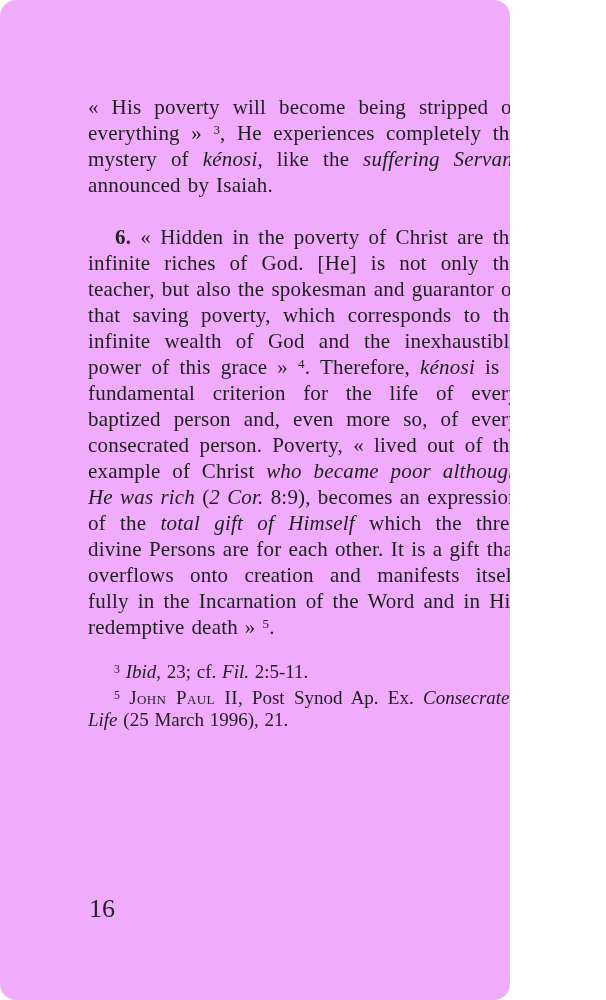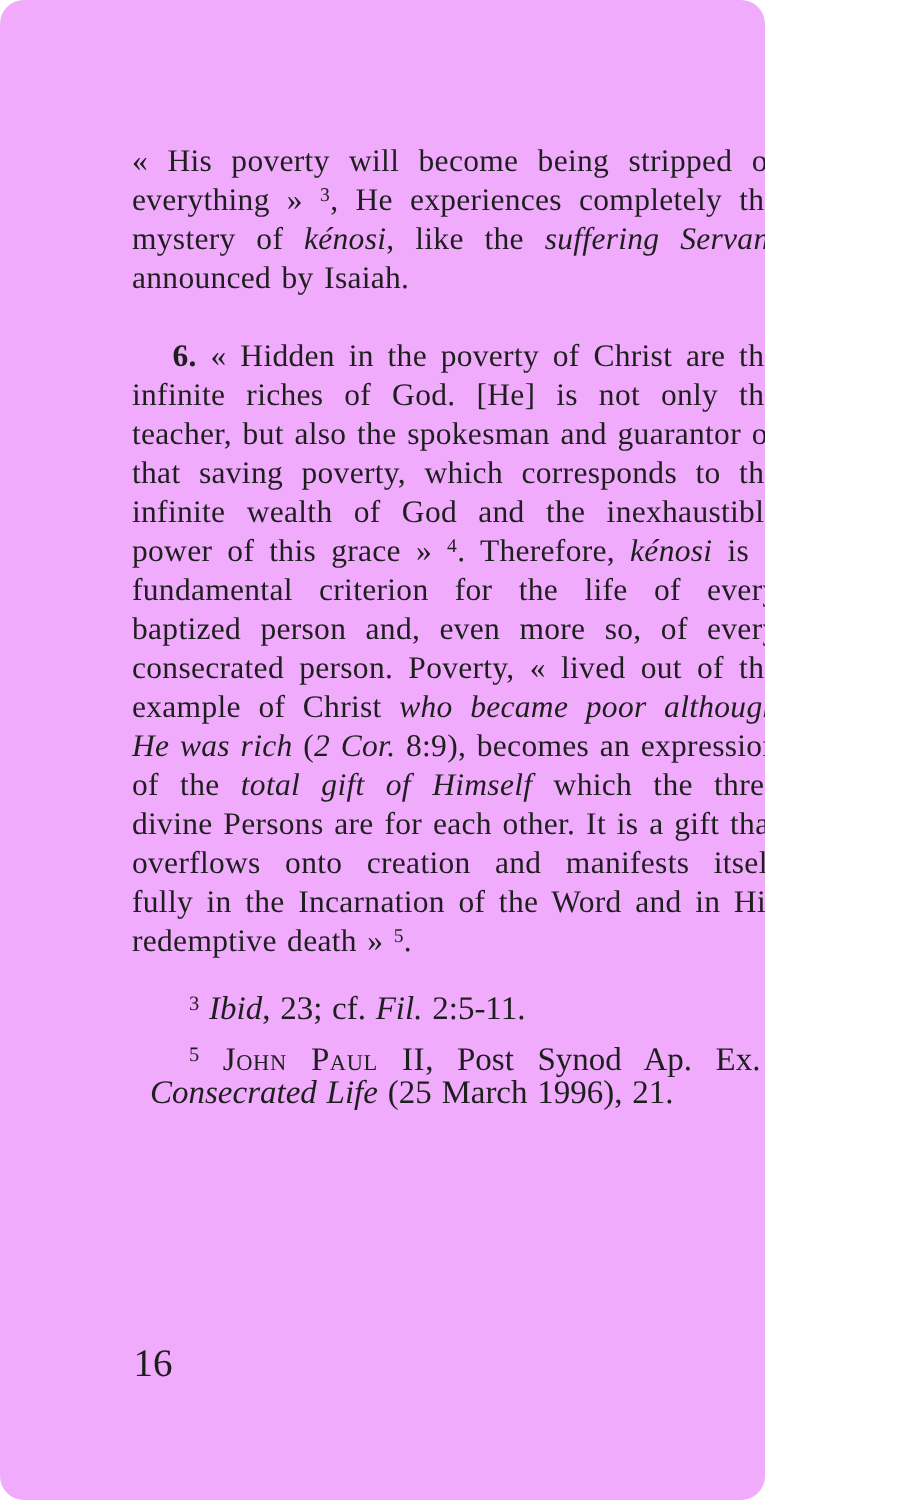--- a/index.html
+++ b/index.html
@@ -38,22 +38,22 @@
   .sc { font-variant: small-caps; letter-spacing: 0.4px; }
   sup.sup {
     font-size: 0.62em;
     line-height: 0;
     position: relative;
     top: -0.45em;
     vertical-align: baseline;
   }
   .footnotes { margin-top: 21px; }
   .footnote {
-    margin: 12px;
-    font-size: 22px;
+    margin: 0;
+    font-size: 19px;
     line-height: 22px;
     text-align: justify;
     text-indent: 26px;
     word-spacing: 1px;
   }
   .footnote + .footnote { margin-top: 4px; }
   .page-number {
     position: absolute;
     left: 89px;
     top: 894px;

